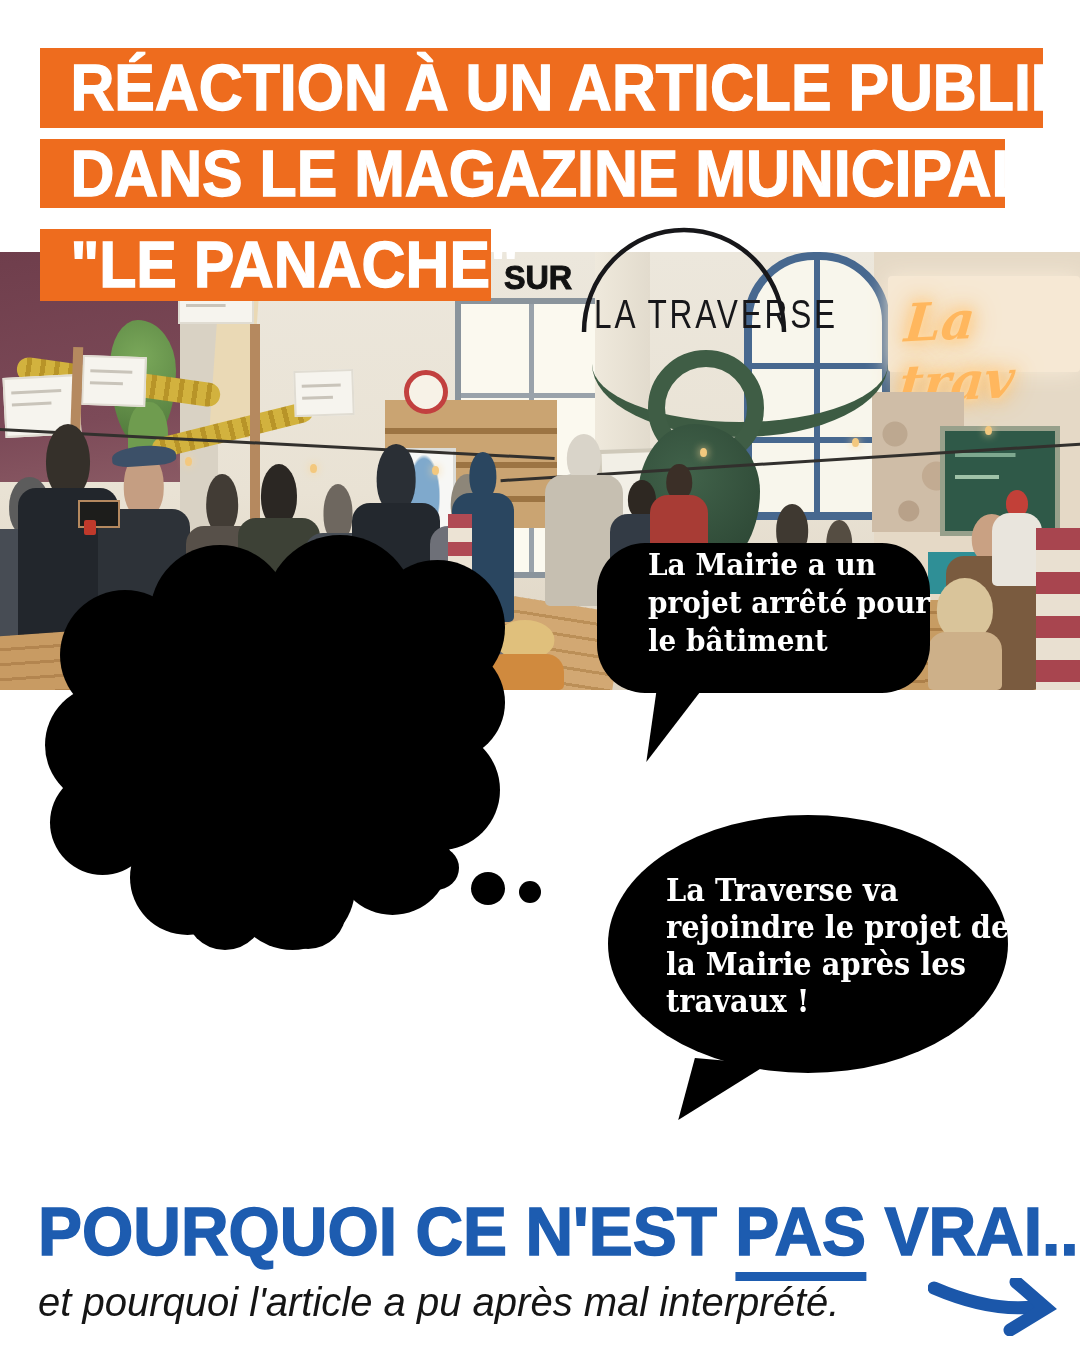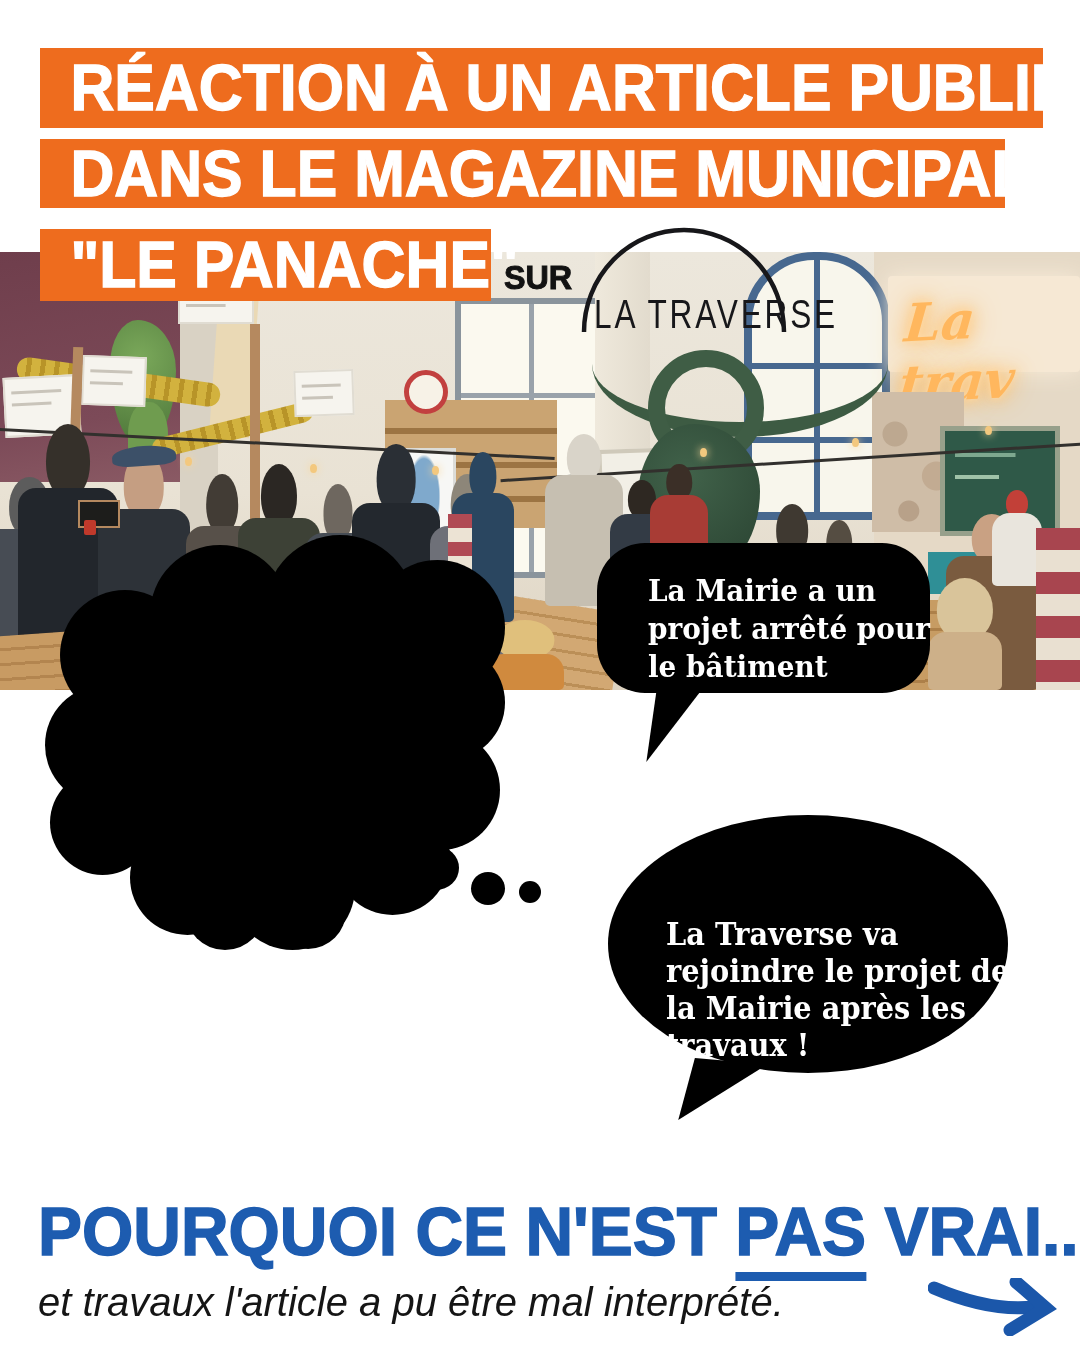--- a/index.html
+++ b/index.html
@@ -98,27 +98,27 @@
 
   
   .blob-wrap{position:absolute;left:35px;top:535px;width:470px;height:418px;}
   .blob-wrap b{position:absolute;background:#000;border-radius:50%;display:block;}
   .thought-text{position:absolute;left:118px;top:628px;color:#fff;font-weight:700;font-size:30px;
                 line-height:35px;letter-spacing:0;}
   .dot{position:absolute;background:#000;border-radius:50%;}
   .speech1{position:absolute;left:597px;top:543px;width:333px;height:150px;background:#000;border-radius:48px;}
   .tail1{position:absolute;left:645px;top:688px;width:66px;height:74px;background:#000;
          clip-path:polygon(18% 0,88% 0,2% 100%);}
-  .speech1-text{position:absolute;left:648px;top:572px;color:#fff;font-family:"DejaVu Serif",serif;
+  .speech1-text{position:absolute;left:648px;top:546px;color:#fff;font-family:"DejaVu Serif",serif;
                 font-weight:700;font-size:30px;line-height:38px;}
   .speech2{position:absolute;left:608px;top:815px;width:400px;height:258px;background:#000;border-radius:50%;}
   .tail2{position:absolute;left:672px;top:1058px;width:104px;height:62px;background:#000;
          clip-path:polygon(22% 0,92% 10%,6% 100%);}
   .speech2-text{position:absolute;left:666px;top:872px;color:#fff;font-family:"DejaVu Serif",serif;
-                font-weight:700;font-size:31px;line-height:37px;margin-top:44px;}
+                font-weight:700;font-size:31px;line-height:37px;}
   .bubble-line{transform:scaleX(0.93);transform-origin:left top;white-space:nowrap;}
 
   
   .caption{position:absolute;left:47px;top:962px;color:#ee6c1e;font-weight:700;font-size:46px;line-height:52px;}
   .caption div{transform:scaleX(0.97);transform-origin:left top;white-space:nowrap;-webkit-text-stroke:1.2px #ee6c1e;}
   .headline{position:absolute;left:38px;top:1192px;color:#1d5cb0;font-weight:700;font-size:68px;white-space:nowrap;
             transform:scaleX(0.97);transform-origin:left top;-webkit-text-stroke:1.5px #1d5cb0;}
   .headline .u{border-bottom:9px solid #1d5cb0;padding-bottom:3px;}
   .subline{position:absolute;left:38px;top:1280px;color:#151515;font-size:40px;font-style:italic;font-weight:400;
            white-space:nowrap;}
@@ -247,20 +247,20 @@
   <div class="speech2-text">
     <div class="bubble-line">La Traverse va</div>
     <div class="bubble-line">rejoindre le projet de</div>
     <div class="bubble-line">la Mairie après les</div>
     <div class="bubble-line">travaux !</div>
   </div>
 
 
   <div class="headline"><span>POURQUOI CE N'EST </span><span class="u">PAS</span><span> VRAI...</span></div>
 
-  <div class="subline">et travaux l'article a pu être mal interprété.</div>
+  <div class="subline">et pourquoi l'article a pu après mal interprété.</div>
 
   <svg class="abs" style="left:928px;top:1278px;width:144px;height:58px;" viewBox="0 0 144 58">
     <path d="M6 10 Q 62 34 106 29" fill="none" stroke="#1b57aa" stroke-width="13" stroke-linecap="round"></path>
     <path d="M88 4 L118 30 L82 52" fill="none" stroke="#1b57aa" stroke-width="13" stroke-linecap="round" stroke-linejoin="miter"></path>
   </svg>
 
 </div>
 
 </body></html>

